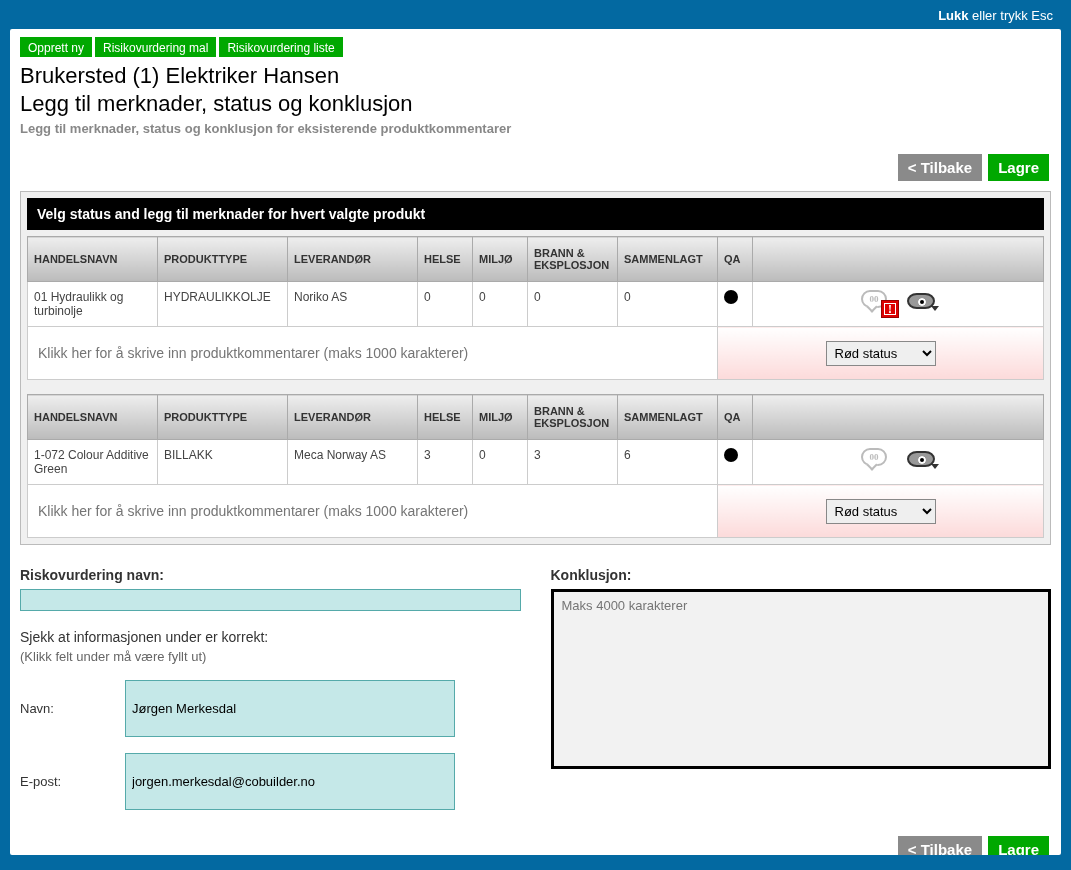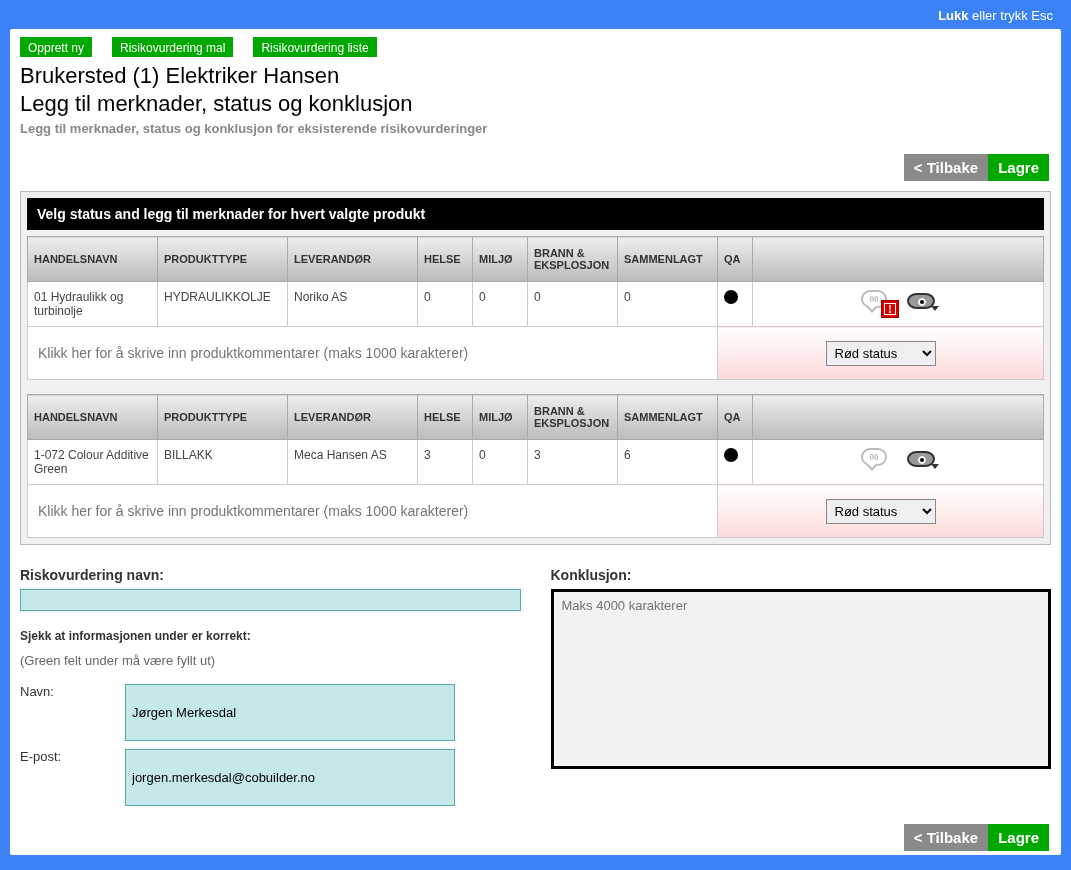--- a/index.html
+++ b/index.html
@@ -1,27 +1,27 @@
 <!DOCTYPE html>
 <html><head>
 <meta charset="utf-8">
 <style>
 * { box-sizing: border-box; margin: 0; padding: 0; }
 body { font-family: Arial, Helvetica, sans-serif; font-size: 13px; color: #333; background: #fff; }
-.modal-overlay { background: #3b82f6; min-height: 870px; width: 1071px; position: relative; }
+.modal-overlay { background: #0369a1; min-height: 870px; width: 1071px; position: relative; }
 .modal-header { color: #fff; text-align: right; padding: 8px 18px 6px; font-size: 13px; }
 .modal-header b { font-weight: bold; }
 .modal-body { background: #fff; margin: 0 10px 10px 10px; padding: 8px 0 14px 0; border-radius: 2px; overflow-y: auto; height: 826px; }
 .inner { padding: 0 10px; }
-.green-tabs { display: flex; gap: 20px; margin-bottom: 6px; }
+.green-tabs { display: flex; gap: 3px; margin-bottom: 6px; }
 .green-tab { background: #00a800; color: #fff; font-size: 12px; padding: 4px 8px; height: 20px; overflow: hidden; cursor: pointer; }
 .title { font-size: 22px; color: #000; margin-bottom: 2px; }
 .subtitle { font-size: 22px; color: #000; margin-bottom: 4px; }
 .desc { font-size: 13px; color: #888; font-weight: bold; margin-bottom: 18px; }
-.btn-row { display: flex; justify-content: flex-end; margin-bottom: 10px; padding-right: 2px;}
+.btn-row { display: flex; justify-content: flex-end; gap: 6px; margin-bottom: 10px; padding-right: 2px;}
 .btn { color: #fff; padding: 5px 10px; font-size: 15px; font-weight: bold; border: none; cursor: pointer; display: inline-block; }
 .btn-gray { background: #8a8a8a; }
 .btn-green { background: #00a800; }
 .table-wrap { border: 1px solid #bbb; padding: 6px; background: #f0f0f0; margin-bottom: 22px;}
 .black-head { background: #000; color: #fff; font-weight: bold; padding: 8px 10px; font-size: 14px; }
 .prod-tbl { width: 100%; border-collapse: collapse; margin-top: 6px; background: #fff; table-layout: fixed;}
 .prod-tbl th { background: linear-gradient(#eee,#bbb); color: #333; font-size: 11px; font-weight: bold; text-align: left; padding: 10px 6px; border: 1px solid #aaa; }
 .prod-tbl td { padding: 8px 6px; vertical-align: top; font-size: 12px; color: #444; border: 1px solid #ccc; }
 .qa-dot { width: 14px; height: 14px; border-radius: 50%; background: #000; display: inline-block; }
 .act-icons { display: flex; gap: 18px; align-items: center; justify-content: center; font-family: Liberation Serif, serif; }
@@ -36,23 +36,23 @@
 .comment-input-cell { padding:0 !important;}
 .comment-input-cell input { width: 100%; border: none; padding: 18px 10px; font-size: 14px; color: #888; font-style: normal; }
 .status-cell { background: linear-gradient(#fff,#fcdada); text-align: center; vertical-align: middle !important; }
 .status-select { padding: 3px 4px; font-size: 13px; border: 1px solid #888; background: #efefef; width: 110px;}
 .lower { display: flex; gap: 30px; }
 .left-col { flex: 1; }
 .right-col { flex: 1; }
 .field-label { font-weight: bold; font-size: 14px; margin-bottom: 6px; display: block; }
 .name-inp { background: #c5e8e8; border: 1px solid #5aa; width: 100%; height: 22px; padding: 2px 4px; margin-bottom: 18px;}
 .konk-ta { width: 100%; height: 180px; border: 3px solid #000000; background: #f2f2f2; color: #888; padding: 6px 8px; font-family: inherit; font-size: 13px; resize: none;}
-.check-head { font-weight: bold; font-size: 12px; margin-bottom: 10px;}
+.check-head { font-weight: normal; font-size: 14px; margin-bottom: 4px;}
 .check-sub { font-size: 13px; color: #666; margin-bottom: 16px;}
-.field-row { display: flex; margin-bottom: 8px; }
+.field-row { display: flex; align-items: center; margin-bottom: 16px; }
 .field-row label { width: 105px; font-size: 13px; color: #333;}
 .field-row input { flex: 1; background: #c5e8e8; border: 1px solid #5aa; padding: 20px 6px; font-size: 13px; max-width: 330px;}
 </style>
 </head>
 <body>
 
 <div class="modal-overlay">
   <div class="modal-header">
     <b>Lukk</b><span> eller trykk Esc</span>
   </div>
@@ -60,21 +60,21 @@
     <div class="inner">
 
       <div class="green-tabs">
         <div class="green-tab">Opprett ny</div>
         <div class="green-tab">Risikovurdering mal</div>
         <div class="green-tab">Risikovurdering liste</div>
       </div>
 
       <div class="title">Brukersted (1) Elektriker Hansen</div>
       <div class="subtitle">Legg til merknader, status og konklusjon</div>
-      <div class="desc">Legg til merknader, status og konklusjon for eksisterende risikovurderinger</div>
+      <div class="desc">Legg til merknader, status og konklusjon for eksisterende produktkommentarer</div>
 
       <div class="btn-row">
         <button class="btn btn-gray">&lt; Tilbake</button>
         <button class="btn btn-green">Lagre</button>
       </div>
 
       <div class="table-wrap">
         <div class="black-head">Velg status and legg til merknader for hvert valgte produkt</div>
 
         <table class="prod-tbl">
@@ -156,21 +156,21 @@
             <th>HELSE</th>
             <th>MILJØ</th>
             <th>BRANN &amp; EKSPLOSJON</th>
             <th>SAMMENLAGT</th>
             <th>QA</th>
             <th></th>
           </tr>
           <tr>
             <td>1-072 Colour Additive Green</td>
             <td>BILLAKK</td>
-            <td>Meca Hansen AS</td>
+            <td>Meca Norway AS</td>
             <td>3</td>
             <td>0</td>
             <td>3</td>
             <td>6</td>
             <td><span class="qa-dot"></span></td>
             <td>
               <div class="act-icons">
                 <div class="comment-icon">
                   <div class="bubble">00</div>
                 </div>
@@ -194,21 +194,21 @@
         </tbody>
           </table>
       </div>
 
       <div class="lower">
         <div class="left-col">
           <label class="field-label">Riskovurdering navn:</label>
           <input class="name-inp" type="text" style="">
 
           <div class="check-head">Sjekk at informasjonen under er korrekt:</div>
-          <div class="check-sub">(Green felt under må være fyllt ut)</div>
+          <div class="check-sub">(Klikk felt under må være fyllt ut)</div>
 
           <div class="field-row">
             <label>Navn:</label>
             <input type="text" value="Jørgen Merkesdal" style="">
           </div>
           <div class="field-row">
             <label>E-post:</label>
             <input type="text" value="jorgen.merkesdal@cobuilder.no" style="">
           </div>
         </div>

